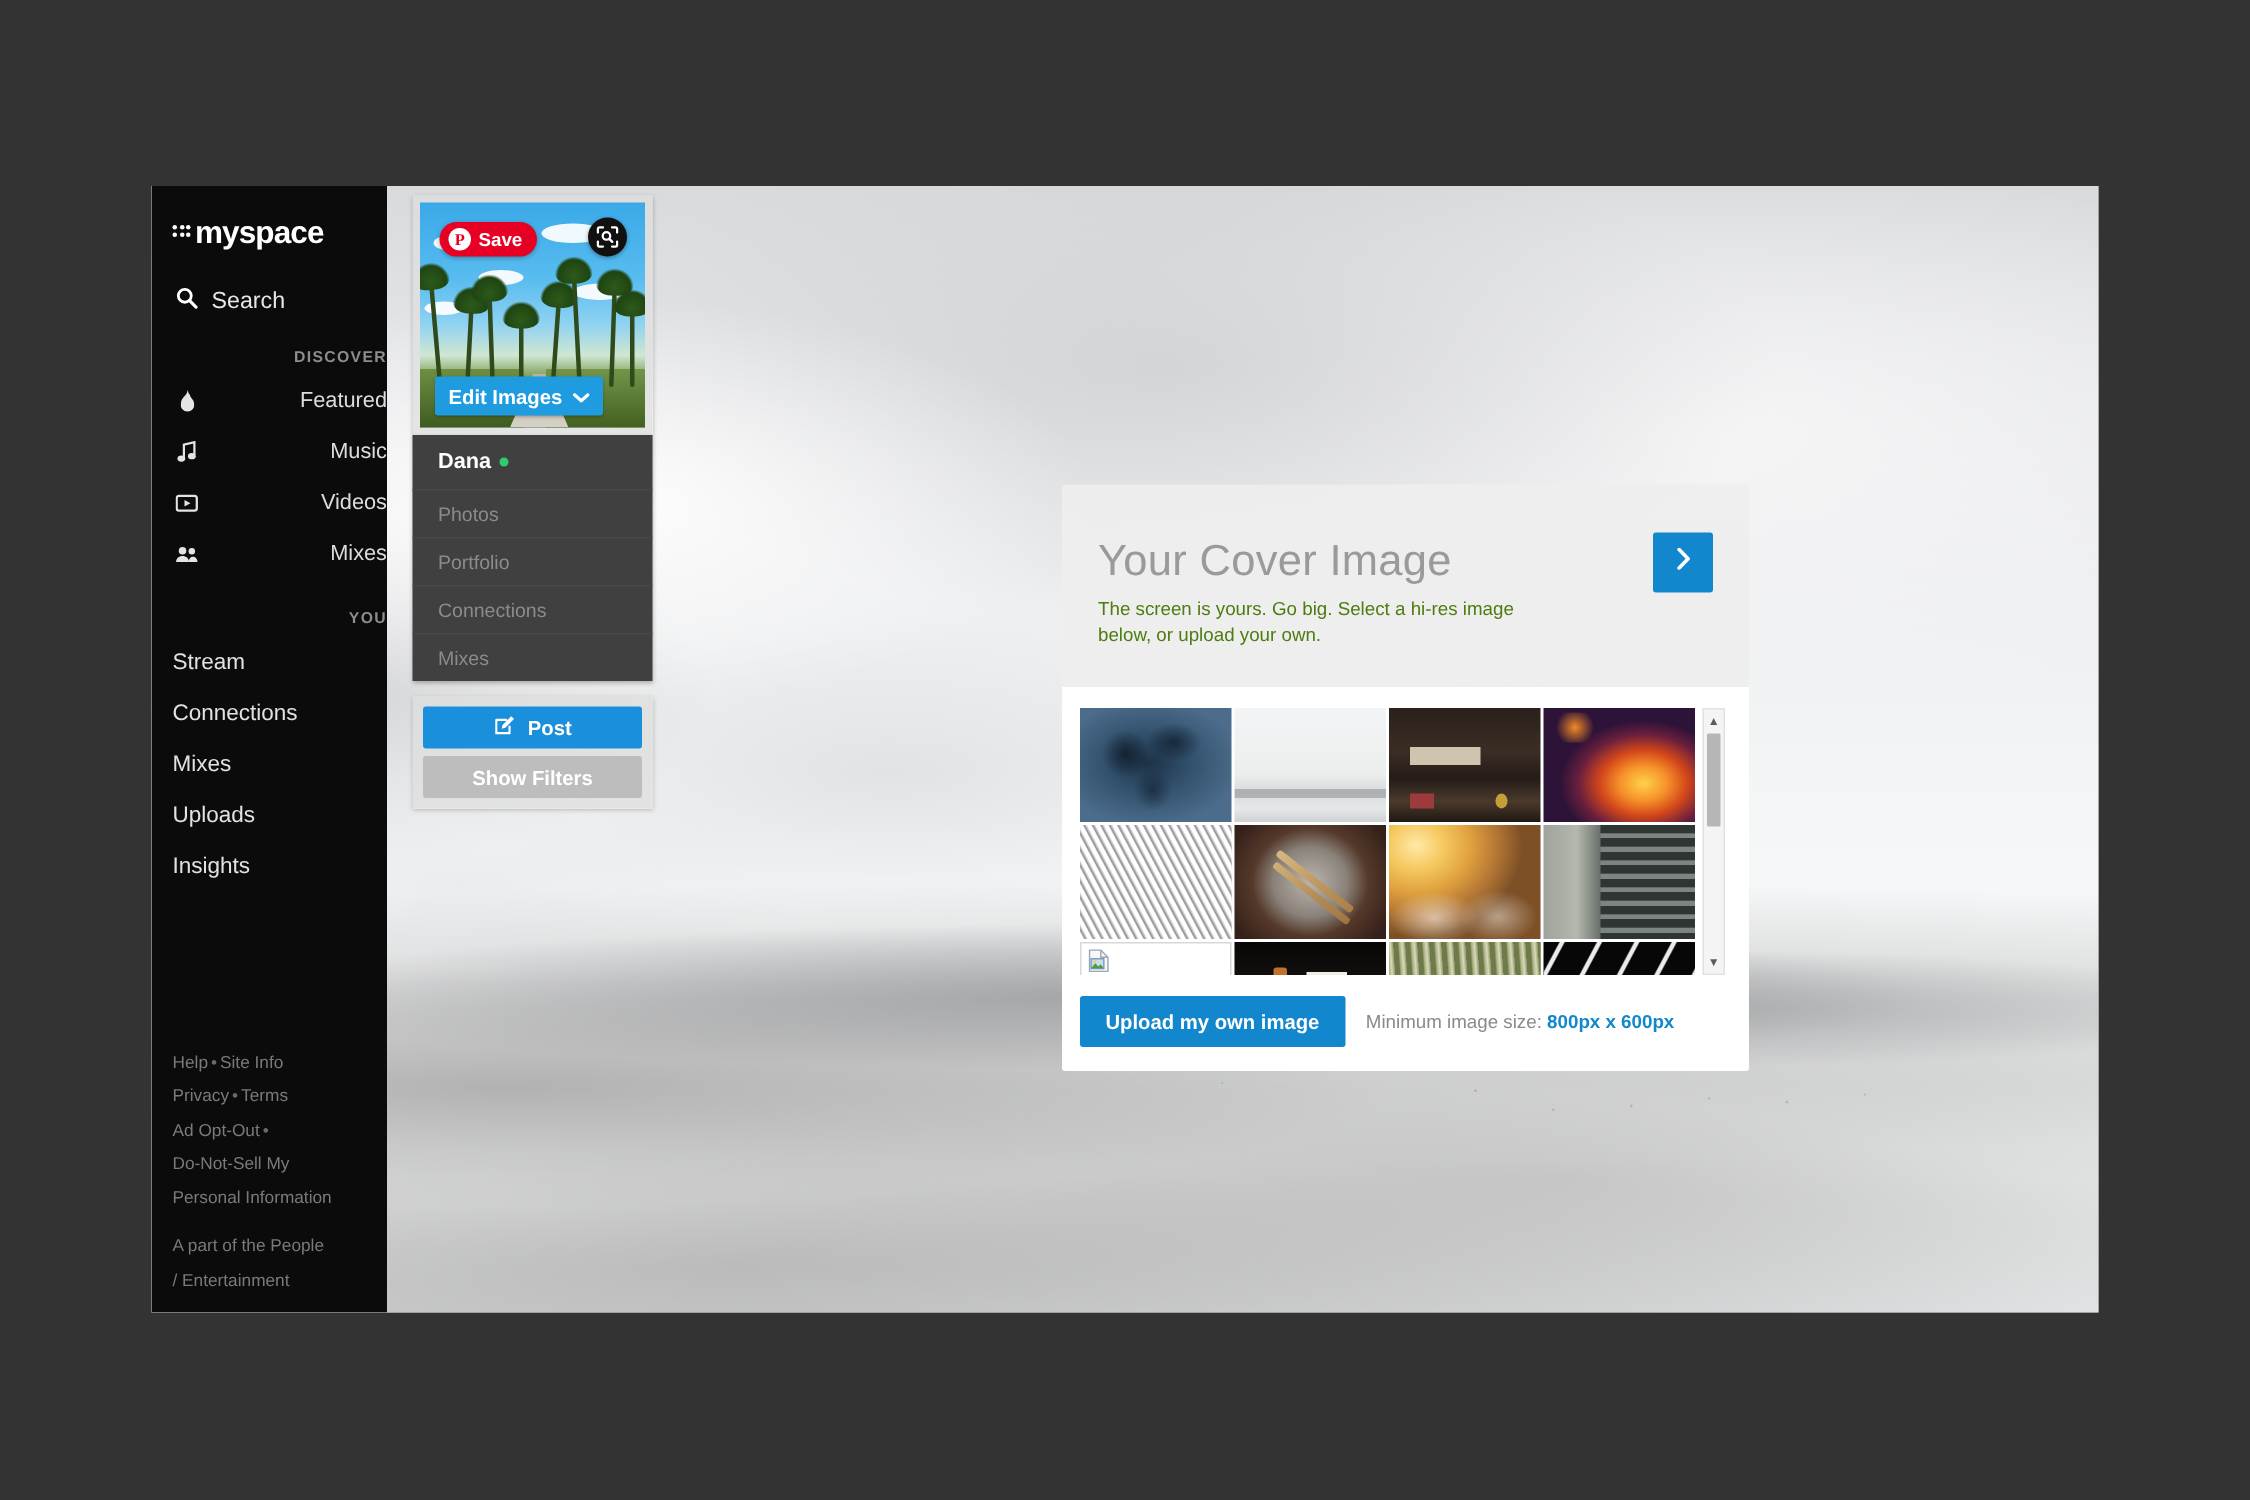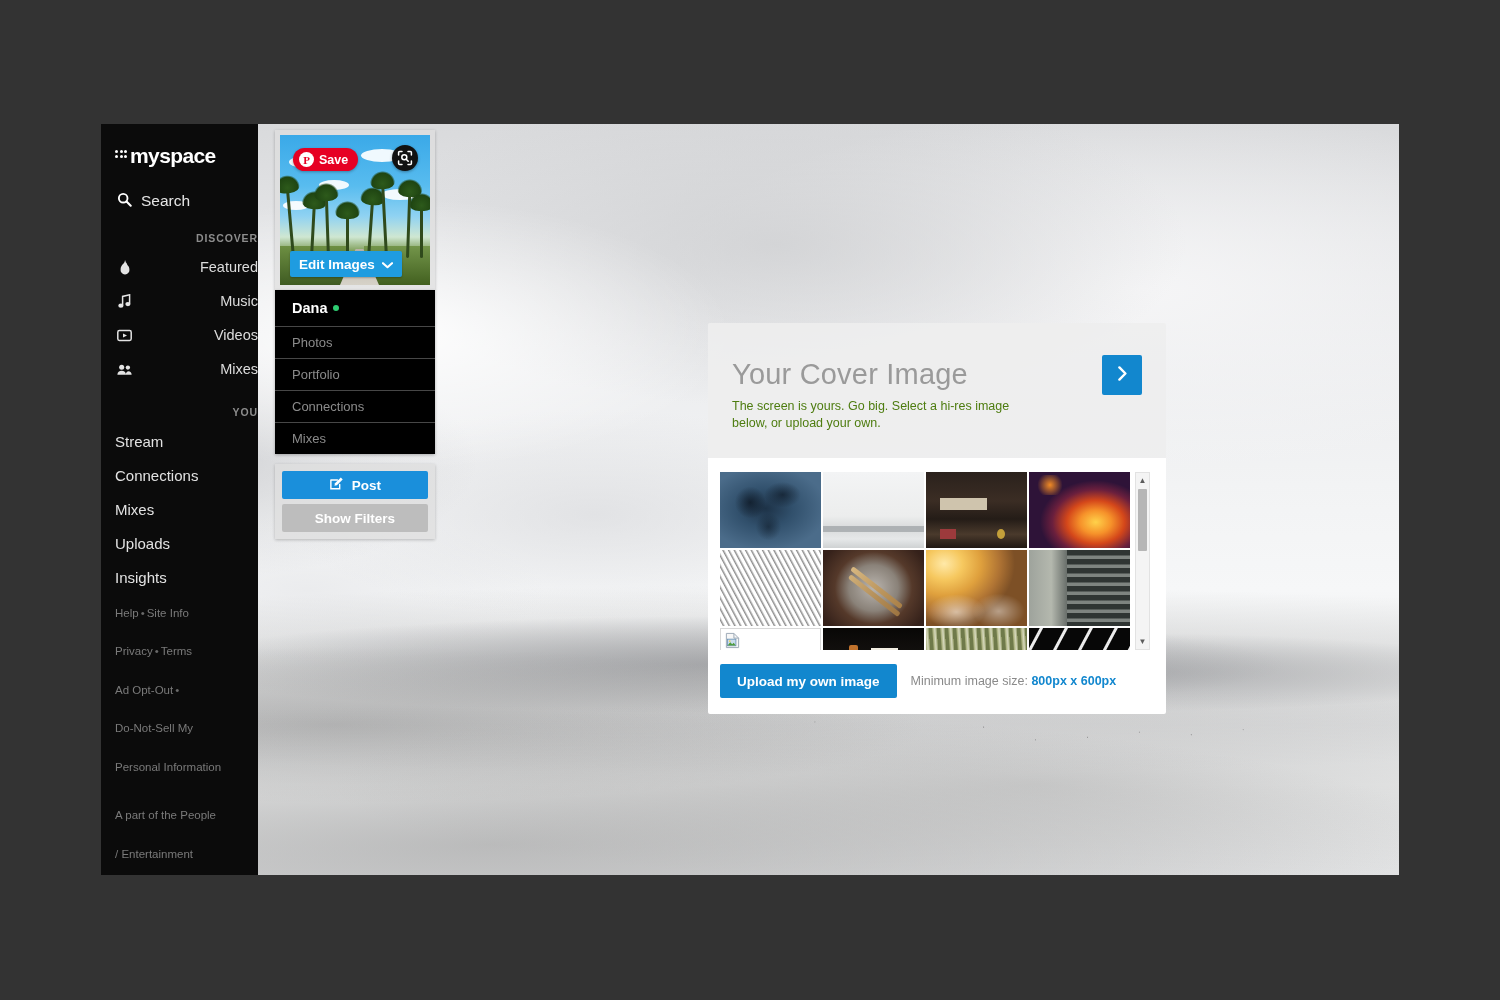--- a/index.html
+++ b/index.html
@@ -102,21 +102,21 @@
     color: #dcdcdc; font-size: 14.5px; justify-content: space-between;
   }
   .nav-item .ico { width: 15px; display: flex; justify-content: center; flex: none; }
   .nav-item.plain { padding-left: 14px; font-size: 15px; color: #e2e2e2; height: 34px; }
 
   #footer-links {
     position: absolute; left: 14px; bottom: 10px;
     width: 140px;
     color: #7a7a7a; font-size: 11.5px; line-height: 22.5px;
   }
-  #footer-links .grp { display: block; margin-top: 16px; }
+  #footer-links .grp { display: block; }
   #footer-links .sep { color: #6a6a6a; padding: 0 2px; }
   #footer-links .spacer { display: block; height: 10px; }
 
   
   #profile-col {
     position: absolute; left: 174px; top: 6px;
     width: 160px; z-index: 18;
   }
   .card-shell {
     background: rgba(222,222,222,0.72);
@@ -180,21 +180,21 @@
     position: absolute; left: 10px; bottom: 8px;
     height: 26px; padding: 0 9px;
     background: #1f9ce0; color: #fff;
     display: flex; align-items: center; gap: 7px;
     font-size: 13.5px; font-weight: 700;
     border-radius: 2px; z-index: 4;
     box-shadow: 0 1px 2px rgba(0,0,0,0.25);
   }
 
   #profile-meta {
-    background: #000000;
+    background: #404040;
     width: 160px;
     margin-top: 0;
     box-shadow: 0 1px 3px rgba(0,0,0,0.28);
   }
   #profile-name {
     display: flex; align-items: center; gap: 6px;
     color: #fff; font-size: 14.5px; font-weight: 700;
     padding: 10px 0 10px 17px;
   }
   .online-dot { width: 6px; height: 6px; border-radius: 50%; background: #2ecc71; }

